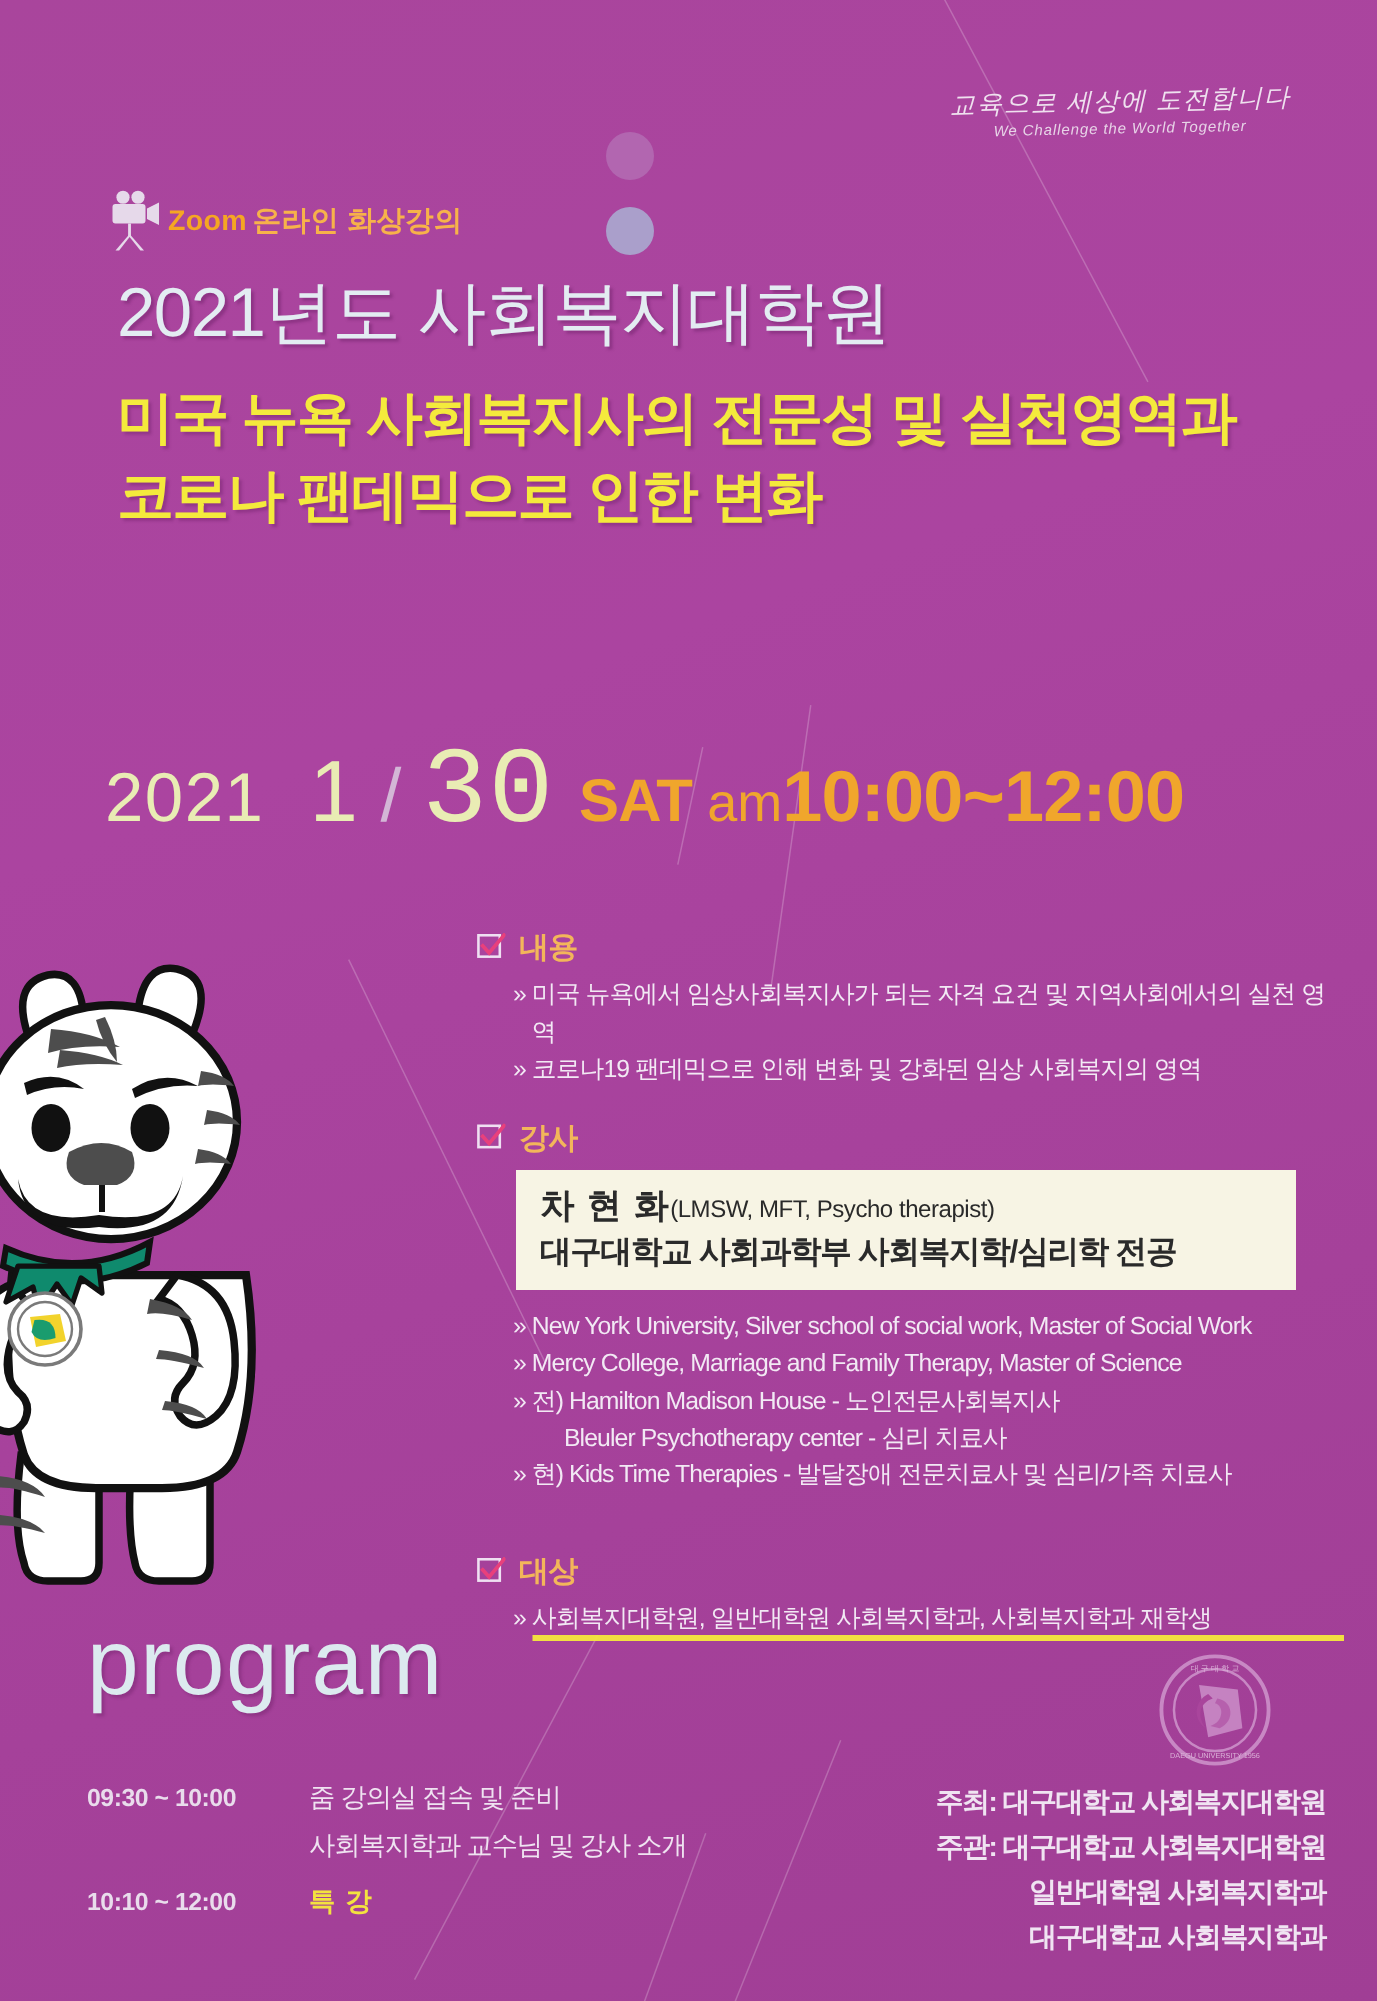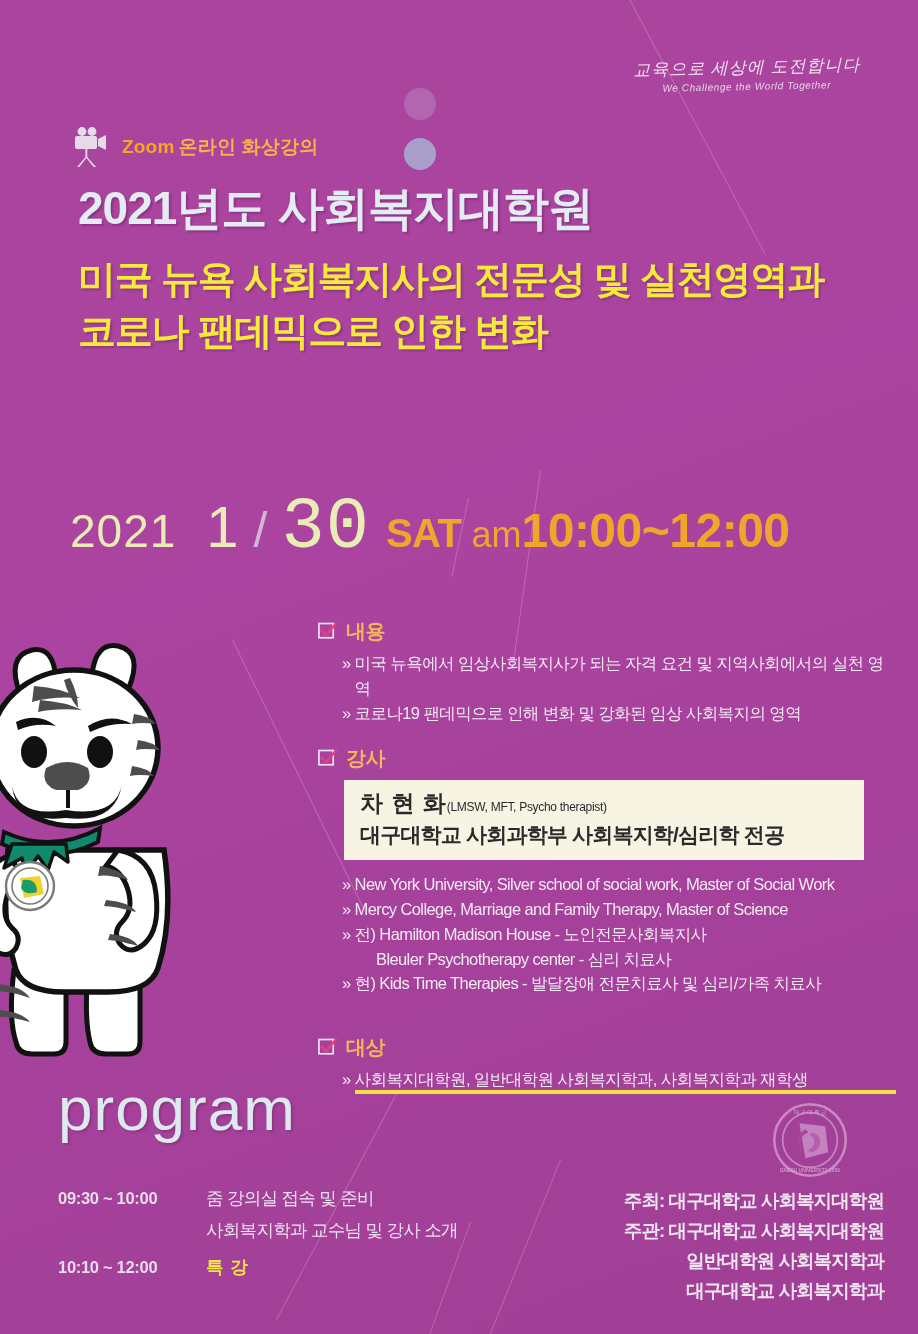--- a/index.html
+++ b/index.html
@@ -67,37 +67,36 @@
     display: block;
   }
 
   
   #zoomline {
     position: absolute;
     left: 72px;
     top: 126px;
     display: flex;
     align-items: center;
-    gap: 10px;
   }
   #zoomline .cam { width: 40px; height: 42px; display: block; }
   #zoomline .ztxt { font-size: 19px; font-weight: bold; letter-spacing: .2px; }
   #zoomline .zword { color: #f5a623; }
   #zoomline .zko   { color: #f7b24a; margin-left: 4px; }
 
   
   #headline {
     position: absolute;
     left: 78px;
     top: 182px;
     width: 800px;
   }
   .h-line1 {
     font-size: 46px;
-    font-weight: bold;
+    font-weight: normal;
     color: #e3ecf2;
     letter-spacing: -1px;
     line-height: 1.15;
     text-shadow: 2px 2px 2px rgba(90,20,85,.35);
   }
   .h-du {
     font-size: 62px;
     font-weight: bold;
     color: #f2e932;
     letter-spacing: 1px;
@@ -177,21 +176,21 @@
     box-sizing: border-box;
   }
   #speakerbox .l1 { line-height: 1.3; }
   #speakerbox .nm {
     font-size: 23px;
     font-weight: bold;
     color: #2a2a2a;
     letter-spacing: 1px;
   }
   #speakerbox .cred {
-    font-size: 12px;
+    font-size: 16px;
     color: #2a2a2a;
     letter-spacing: -.3px;
   }
   #speakerbox .l2 {
     font-size: 21px;
     font-weight: bold;
     color: #2a2a2a;
     letter-spacing: -.8px;
     line-height: 1.35;
     margin-top: 2px;

